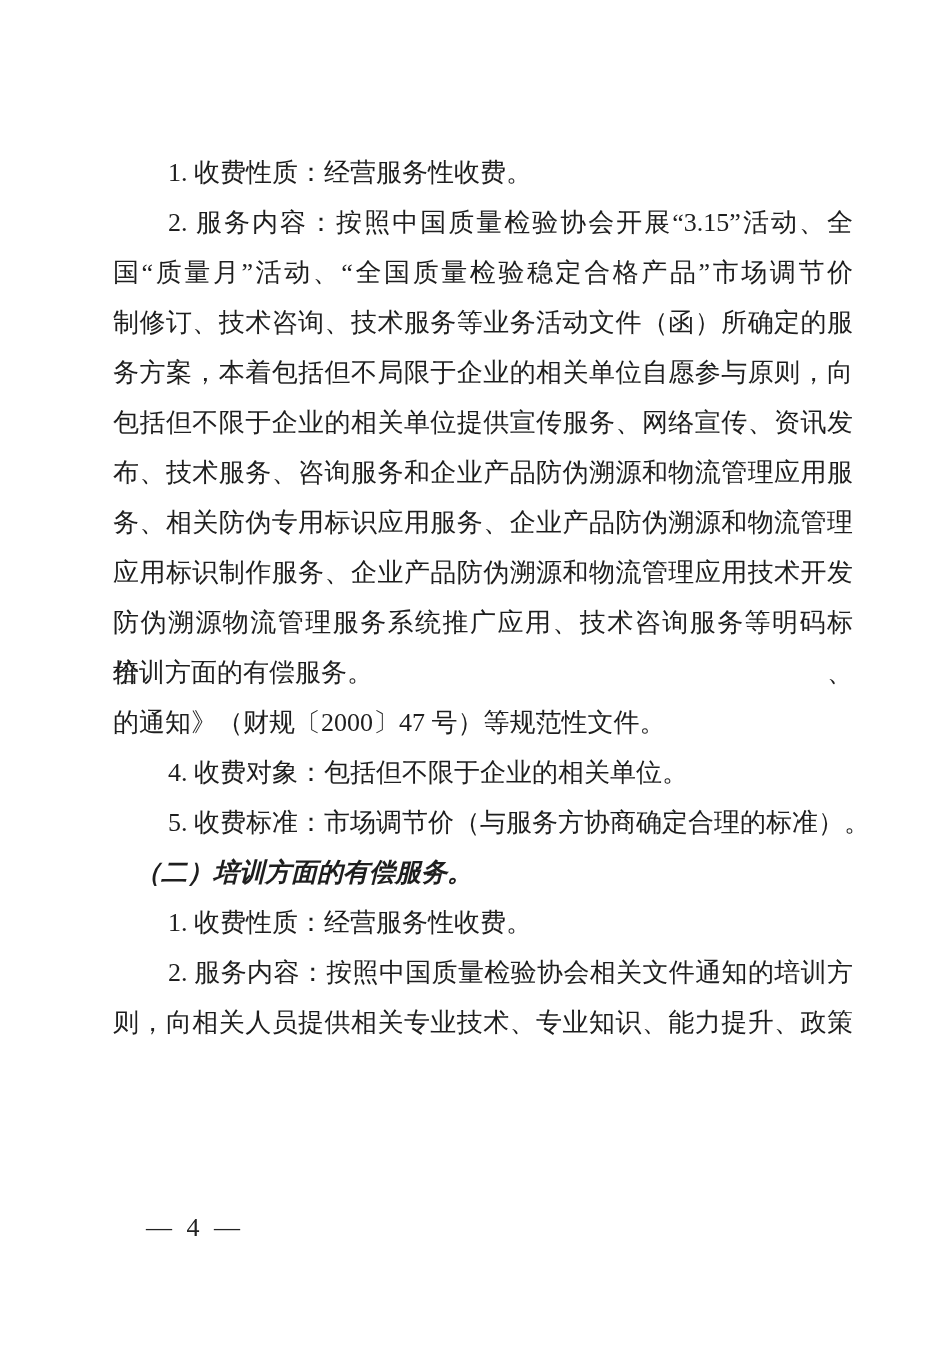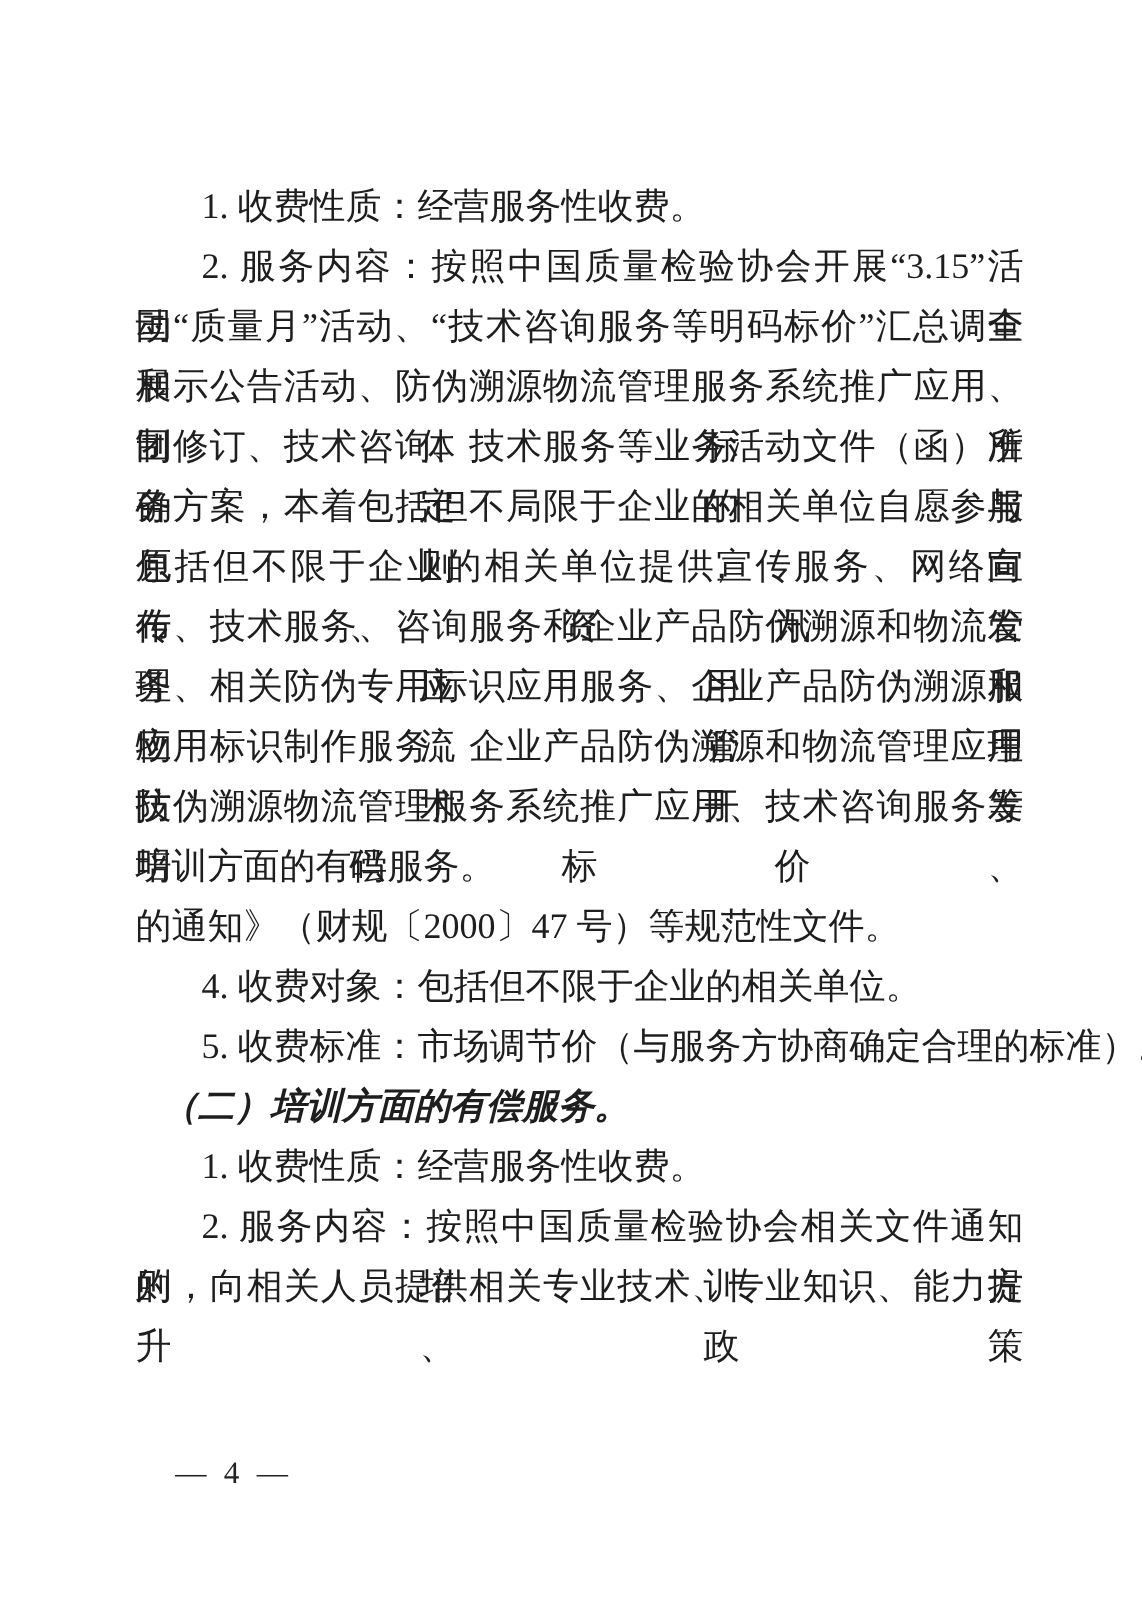--- a/index.html
+++ b/index.html
@@ -19,21 +19,21 @@
   }
   .content {
     position: absolute;
     left: 113px;
     top: 148px;
     width: 740px;
   }
   .line {
     height: 50px;
     line-height: 50px;
-    font-size: 30px;
+    font-size: 26px;
     white-space: nowrap;
     text-align: left;
   }
   .line.justify {
     white-space: normal;
     text-align: justify;
     text-align-last: justify;
     text-justify: inter-character;
   }
   .line.indent {
@@ -59,22 +59,21 @@
     color: #222222;
   }
 </style>
 </head>
 <body>
 
 <div class="page">
   <div class="content">
     <div class="line indent">1. 收费性质：经营服务性收费。</div>
     <div class="line justify indent">2. 服务内容：按照中国质量检验协会开展“3.15”活动、全</div>
-    <div class="line justify">国“质量月”活动、“技术咨询服务等明码标价”汇总调查和</div>
-    <div class="line justify">展示公告活动、防伪溯源物流管理服务系统推广应用、团体标准</div>
+    <div class="line justify">国“质量月”活动、“全国质量检验稳定合格产品”市场调节价</div>
     <div class="line justify">制修订、技术咨询、技术服务等业务活动文件（函）所确定的服</div>
     <div class="line justify">务方案，本着包括但不局限于企业的相关单位自愿参与原则，向</div>
     <div class="line justify">包括但不限于企业的相关单位提供宣传服务、网络宣传、资讯发</div>
     <div class="line justify">布、技术服务、咨询服务和企业产品防伪溯源和物流管理应用服</div>
     <div class="line justify">务、相关防伪专用标识应用服务、企业产品防伪溯源和物流管理</div>
     <div class="line justify">应用标识制作服务、企业产品防伪溯源和物流管理应用技术开发</div>
     <div class="line justify">防伪溯源物流管理服务系统推广应用、技术咨询服务等明码标价、</div>
     <div class="line">培训方面的有偿服务。</div>
     <div class="line">的通知》（财规〔2000〕47 号）等规范性文件。</div>
     <div class="line indent">4. 收费对象：包括但不限于企业的相关单位。</div>

